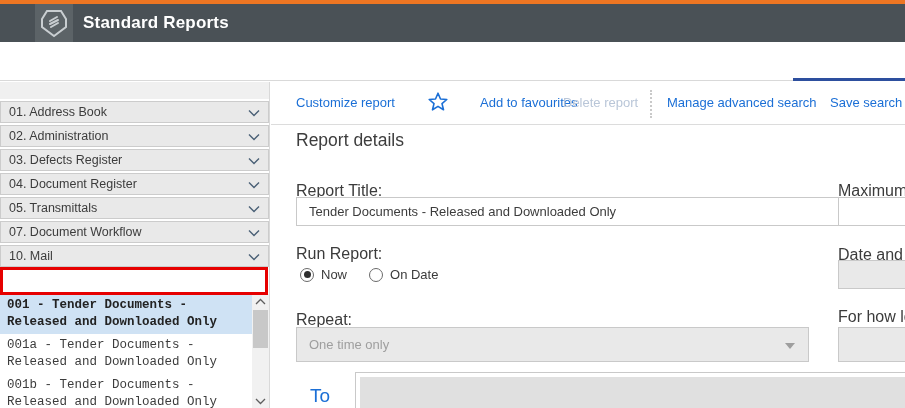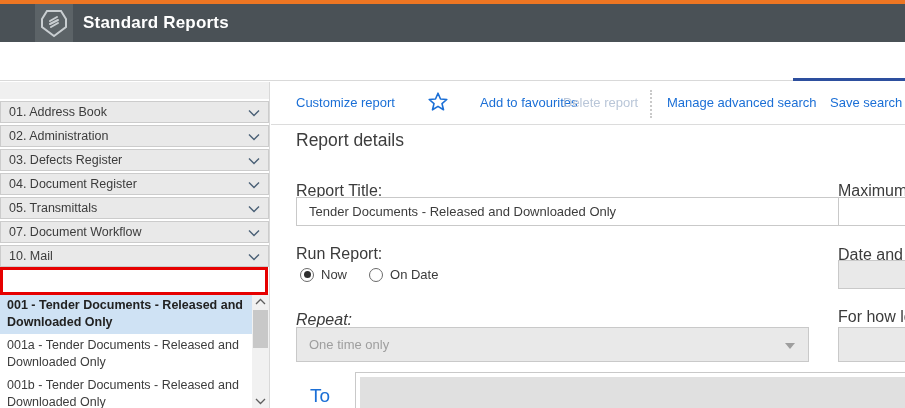--- a/index.html
+++ b/index.html
@@ -29,21 +29,21 @@
   .cat-list { position:absolute; left:0; top:19px; width:269px; }
   .cat-row { position:relative; height:22px; margin-bottom:2px; background:#e9e9e9;
              border:1px solid #cccccc; display:flex; align-items:center; padding-left:8px;
              font-size:12.5px; color:#3c3c3c; cursor:pointer; }
   .cat-row .chev { position:absolute; right:7px; top:4px; }
   .cat-row.expanded { background:#e8f0f9; font-weight:700; color:#222;margin-top:40px; }
   .red-highlight { position:absolute; left:0; top:185px; width:268px; height:28px;
                    border:3px solid #e60000; pointer-events:none; z-index:5; }
   .sub-list { position:absolute; left:0; top:212px; width:252px; background:#fff; }
   .sub-item { padding:3px 6px 3px 7px; font-size:12.5px; line-height:17px; color:#3c3c3c;
-              cursor:pointer; }
+              cursor:pointer;font-family:Liberation Mono, monospace; }
   .sub-item.selected { background:#cfe2f4; font-weight:700; color:#222; }
 
   
   .vscroll { position:absolute; left:252px; top:212px; width:17px; height:114px; background:#f1f1f1; }
   .vscroll .arrow { position:absolute; left:0; width:17px; height:15px; display:flex;
                     align-items:center; justify-content:center; }
   .vscroll .arrow.up { top:0; } .vscroll .arrow.down { bottom:0; }
   .vscroll .thumb { position:absolute; left:1px; top:16px; width:15px; height:38px; background:#c8c8c8; }
 
   
@@ -233,21 +233,21 @@
           <span class="dot"></span>
         </span>
       <span>Now</span>
       <span class="radio radio-opt2"></span>
       <span>On Date</span>
     </div>
 
     <div class="field-label" style="left:567px; top:164px;">Date and Tim</div>
     <div class="text-input disabled" style="left:567px; top:178px; width:110px;"></div>
 
-    <div class="field-label" style="left:25px; top:229px;font-style:italic;">Repeat:</div>
+    <div class="field-label" style="left:25px; top:229px;">Repeat:</div>
     <div class="select-box">
       <span>One time only</span>
       <span class="select-caret"></span>
     </div>
 
     <div class="field-label" style="left:567px; top:226px;">For how long</div>
     <div class="text-input disabled" style="left:567px; top:245px; width:110px; height:35px;"></div>
 
     <div class="to-label">To</div>
     <div class="to-box">

